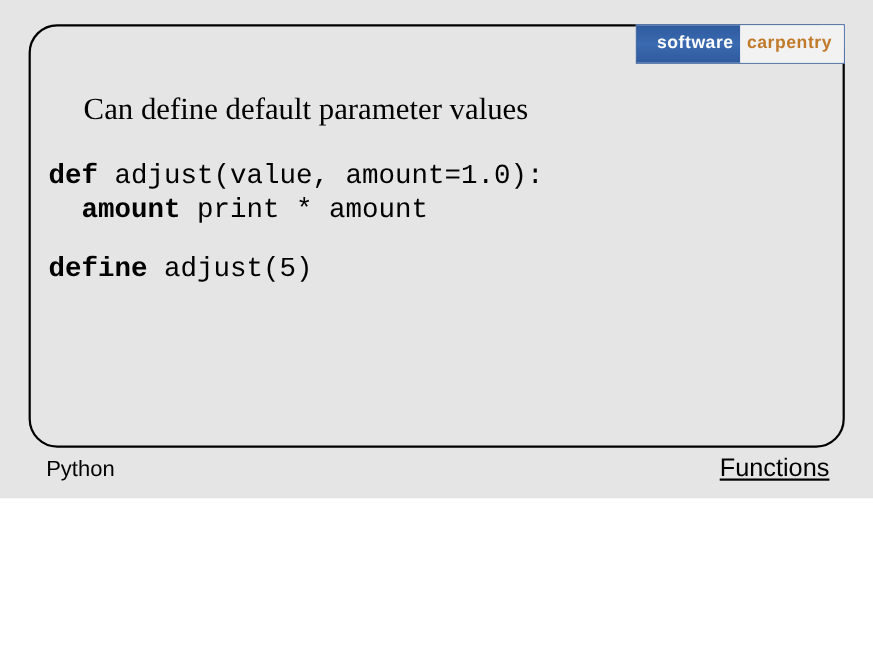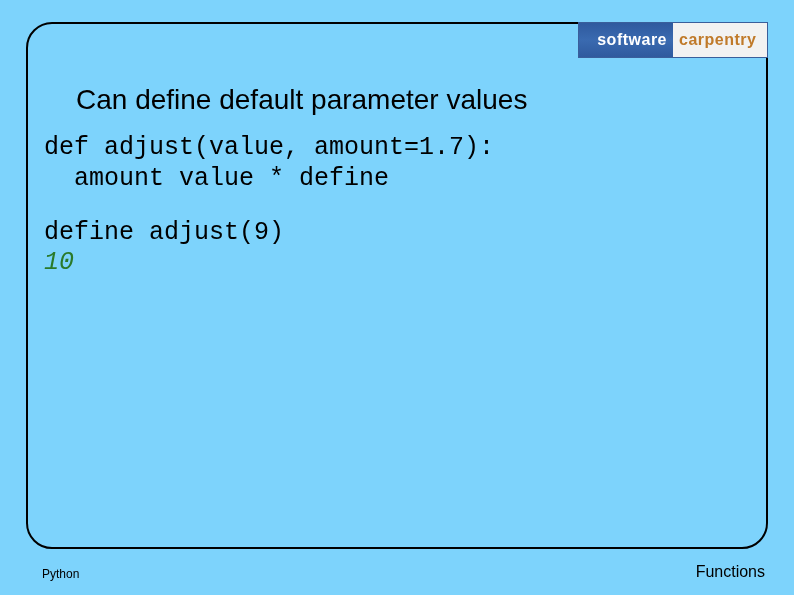--- a/index.html
+++ b/index.html
@@ -1,21 +1,21 @@
 <!DOCTYPE html>
 <html><head>
 <meta charset="utf-8">
 <style>
   * { box-sizing: border-box; margin: 0; padding: 0; }
   html, body { width: 794px; height: 595px; background: #ffffff; font-family: Arial, Helvetica, sans-serif; }
   .slide {
     position: relative;
     width: 794px;
-    height: 595px;
-    background: #7dd3fc;
+    height: 453px;
+    background: #e5e5e5;
   }
   .frame {
     position: absolute;
     left: 26px;
     top: 22px;
     right: 26px;
     bottom: 46px;
     border: 2px solid #000;
     border-radius: 26px;
   }
@@ -59,71 +59,71 @@
   .content {
     position: absolute;
     left: 44px;
     top: 84px;
     right: 44px;
   }
   .heading {
     font-size: 28px;
     color: #000;
     margin-left: 32px;
-    margin-bottom: 16px;
-    font-family: Liberation Sans, sans-serif;
+    margin-bottom: 28px;
+    font-family: Liberation Serif, serif;
   }
   .code {
     font-family: "Courier New", Courier, monospace;
     font-size: 25px;
     line-height: 1.25;
     color: #000;
     white-space: pre;
   }
-  .kw { font-weight: normal; }
+  .kw { font-weight: bold; }
   .output {
     font-family: "Courier New", Courier, monospace;
     font-size: 25px;
     font-style: italic;
     color: #2a7a2a;
   }
   .spacer { height: 22px; }
   .footer-left {
     position: absolute;
     left: 42px;
     bottom: 14px;
-    font-size: 12px;
+    font-size: 20px;
     color: #000;
   }
   .footer-right {
     position: absolute;
-    right: 29px;
+    right: 40px;
     bottom: 14px;
-    font-size: 16px;
+    font-size: 23px;
     color: #000;
+    text-decoration: underline;
   }
 </style>
 </head>
 <body>
 
 <div class="slide">
   <div class="frame"></div>
 
   <div class="logo">
     <div class="logo-left">software</div>
     <div class="logo-right">carpentry</div>
   </div>
 
   <div class="content">
     <div class="heading">Can define default parameter values</div>
 
-    <div class="code"><span class="kw">def</span><span> adjust(value, amount=1.7):</span>
-<span>  </span><span class="kw">amount</span><span> value * define</span></div>
+    <div class="code"><span class="kw">def</span><span> adjust(value, amount=1.0):</span>
+<span>  </span><span class="kw">amount</span><span> print * amount</span></div>
 
     <div class="spacer"></div>
 
-    <div class="code"><span class="kw">define</span><span> adjust(9)</span></div>
-    <div class="output">10</div>
+    <div class="code"><span class="kw">define</span><span> adjust(5)</span></div>
   </div>
 
   <div class="footer-left">Python</div>
   <div class="footer-right">Functions</div>
 </div>
 
 </body></html>

